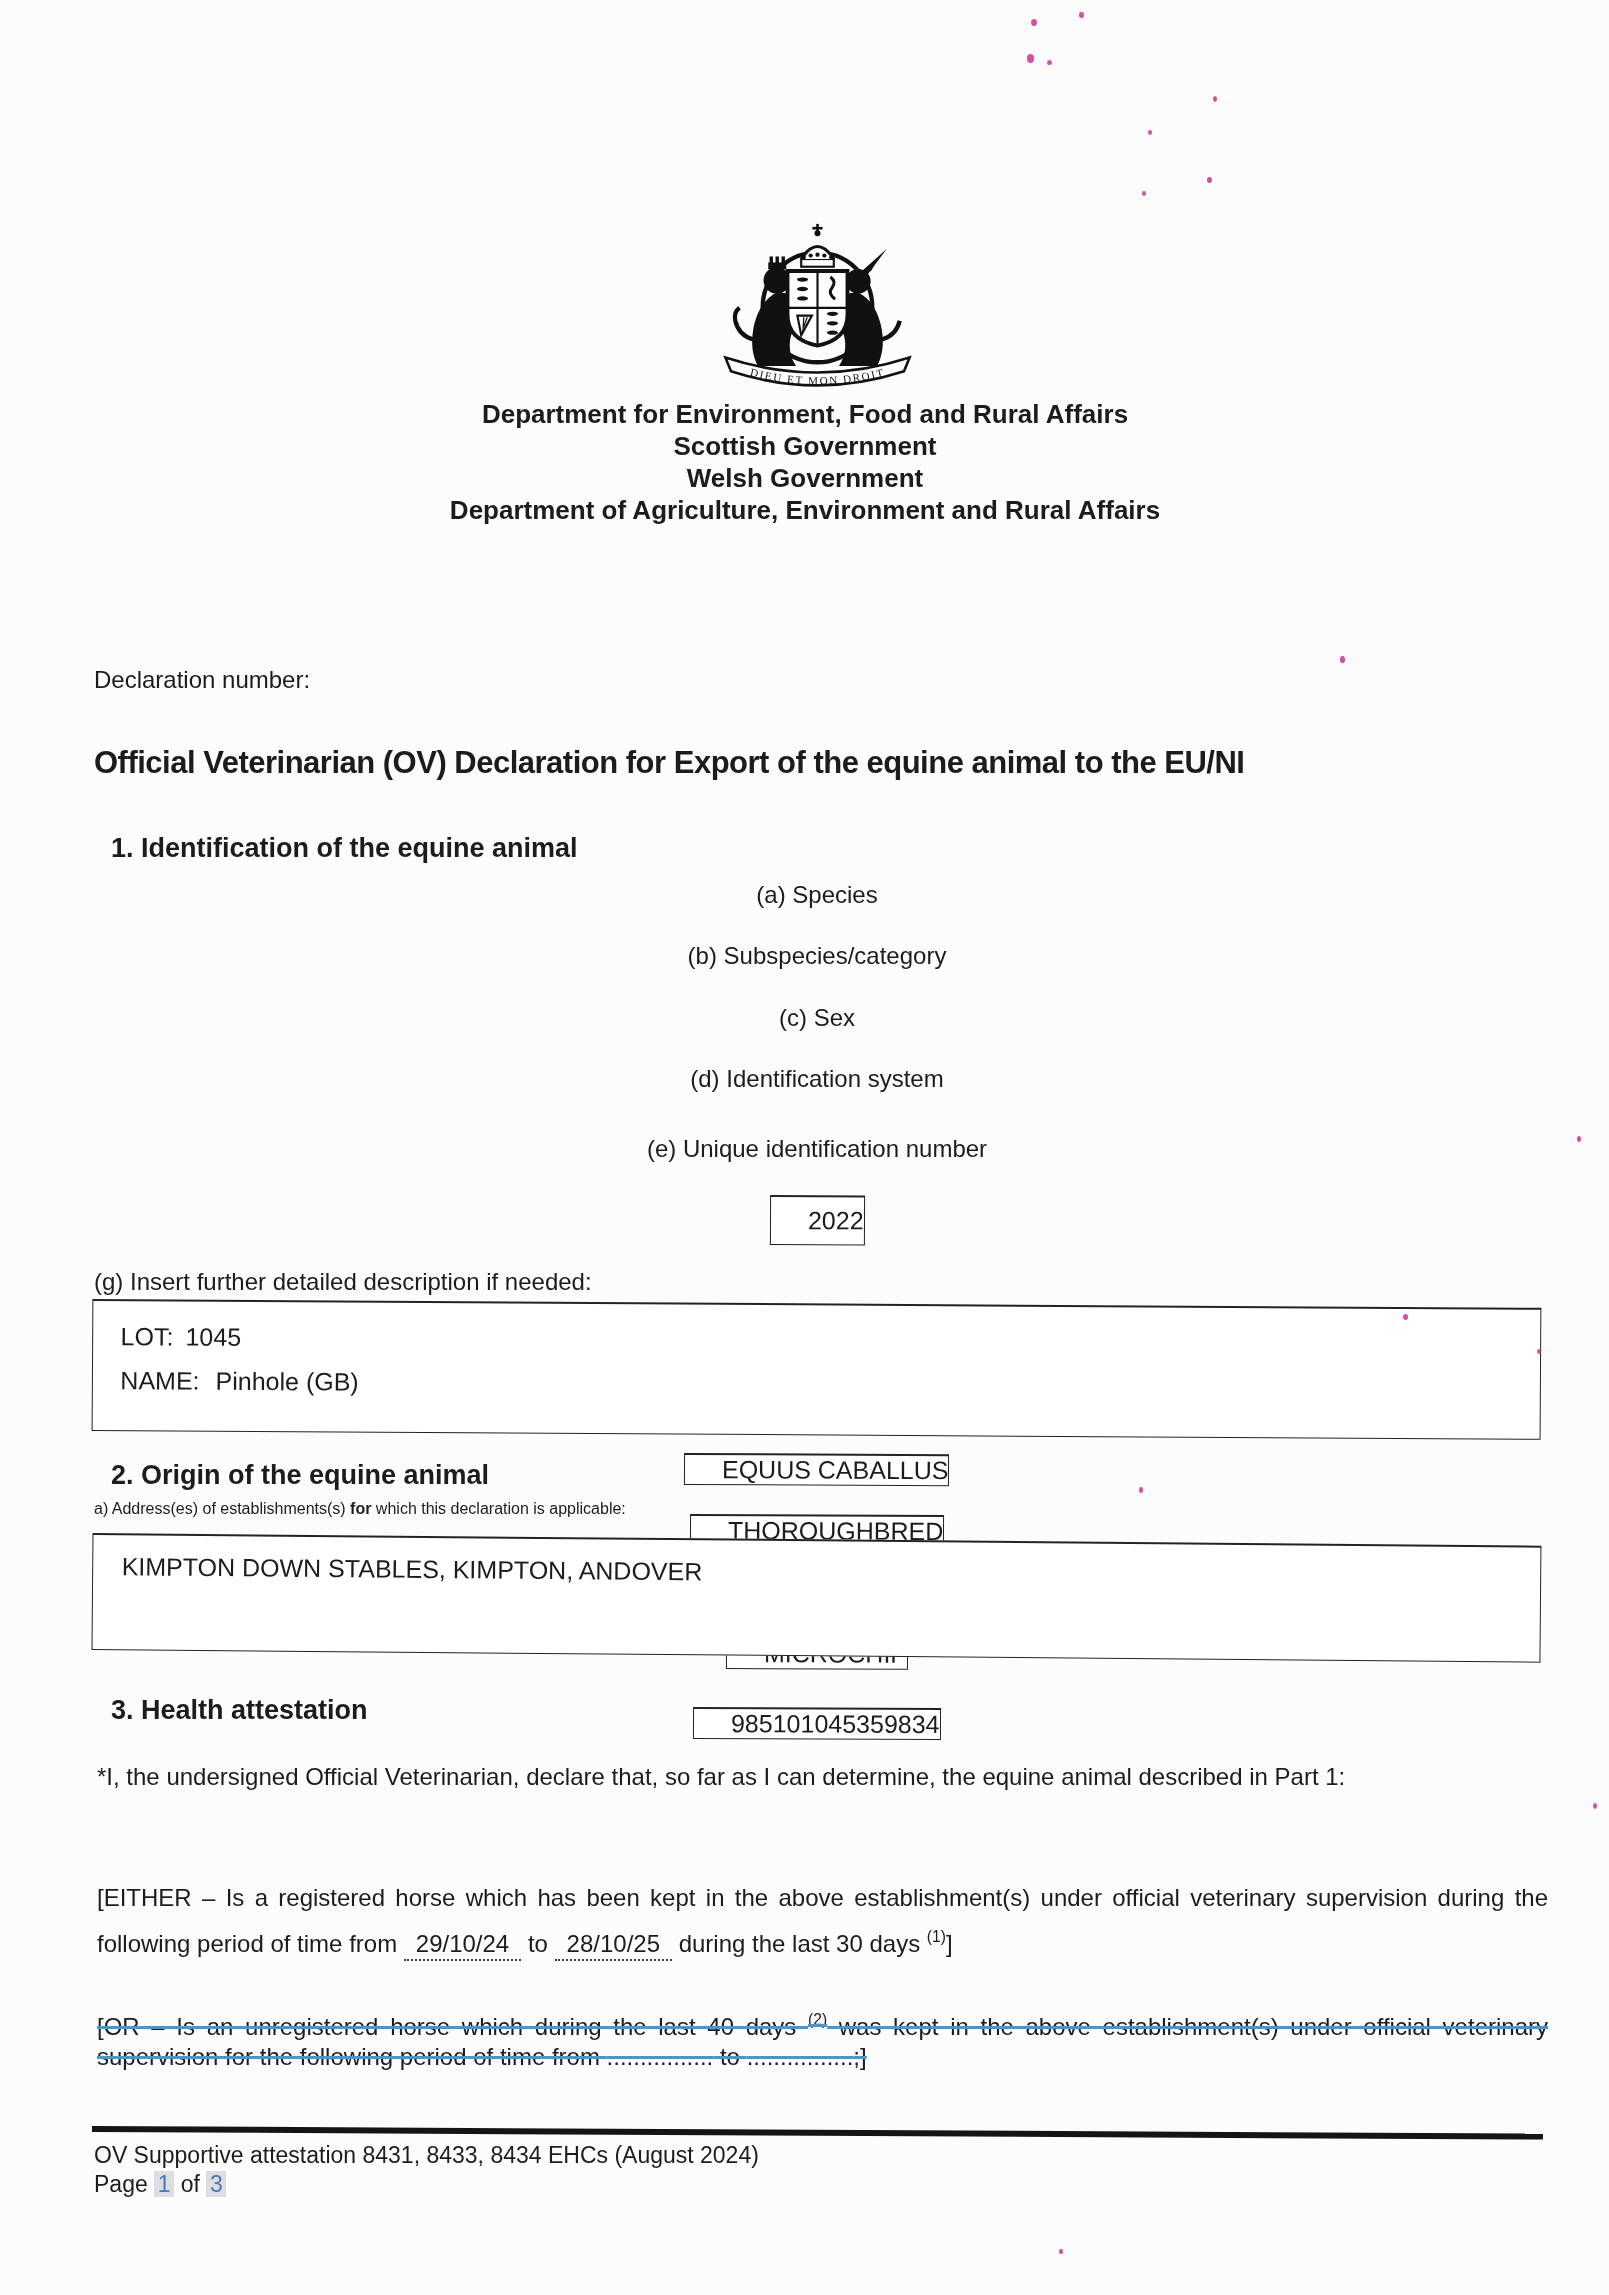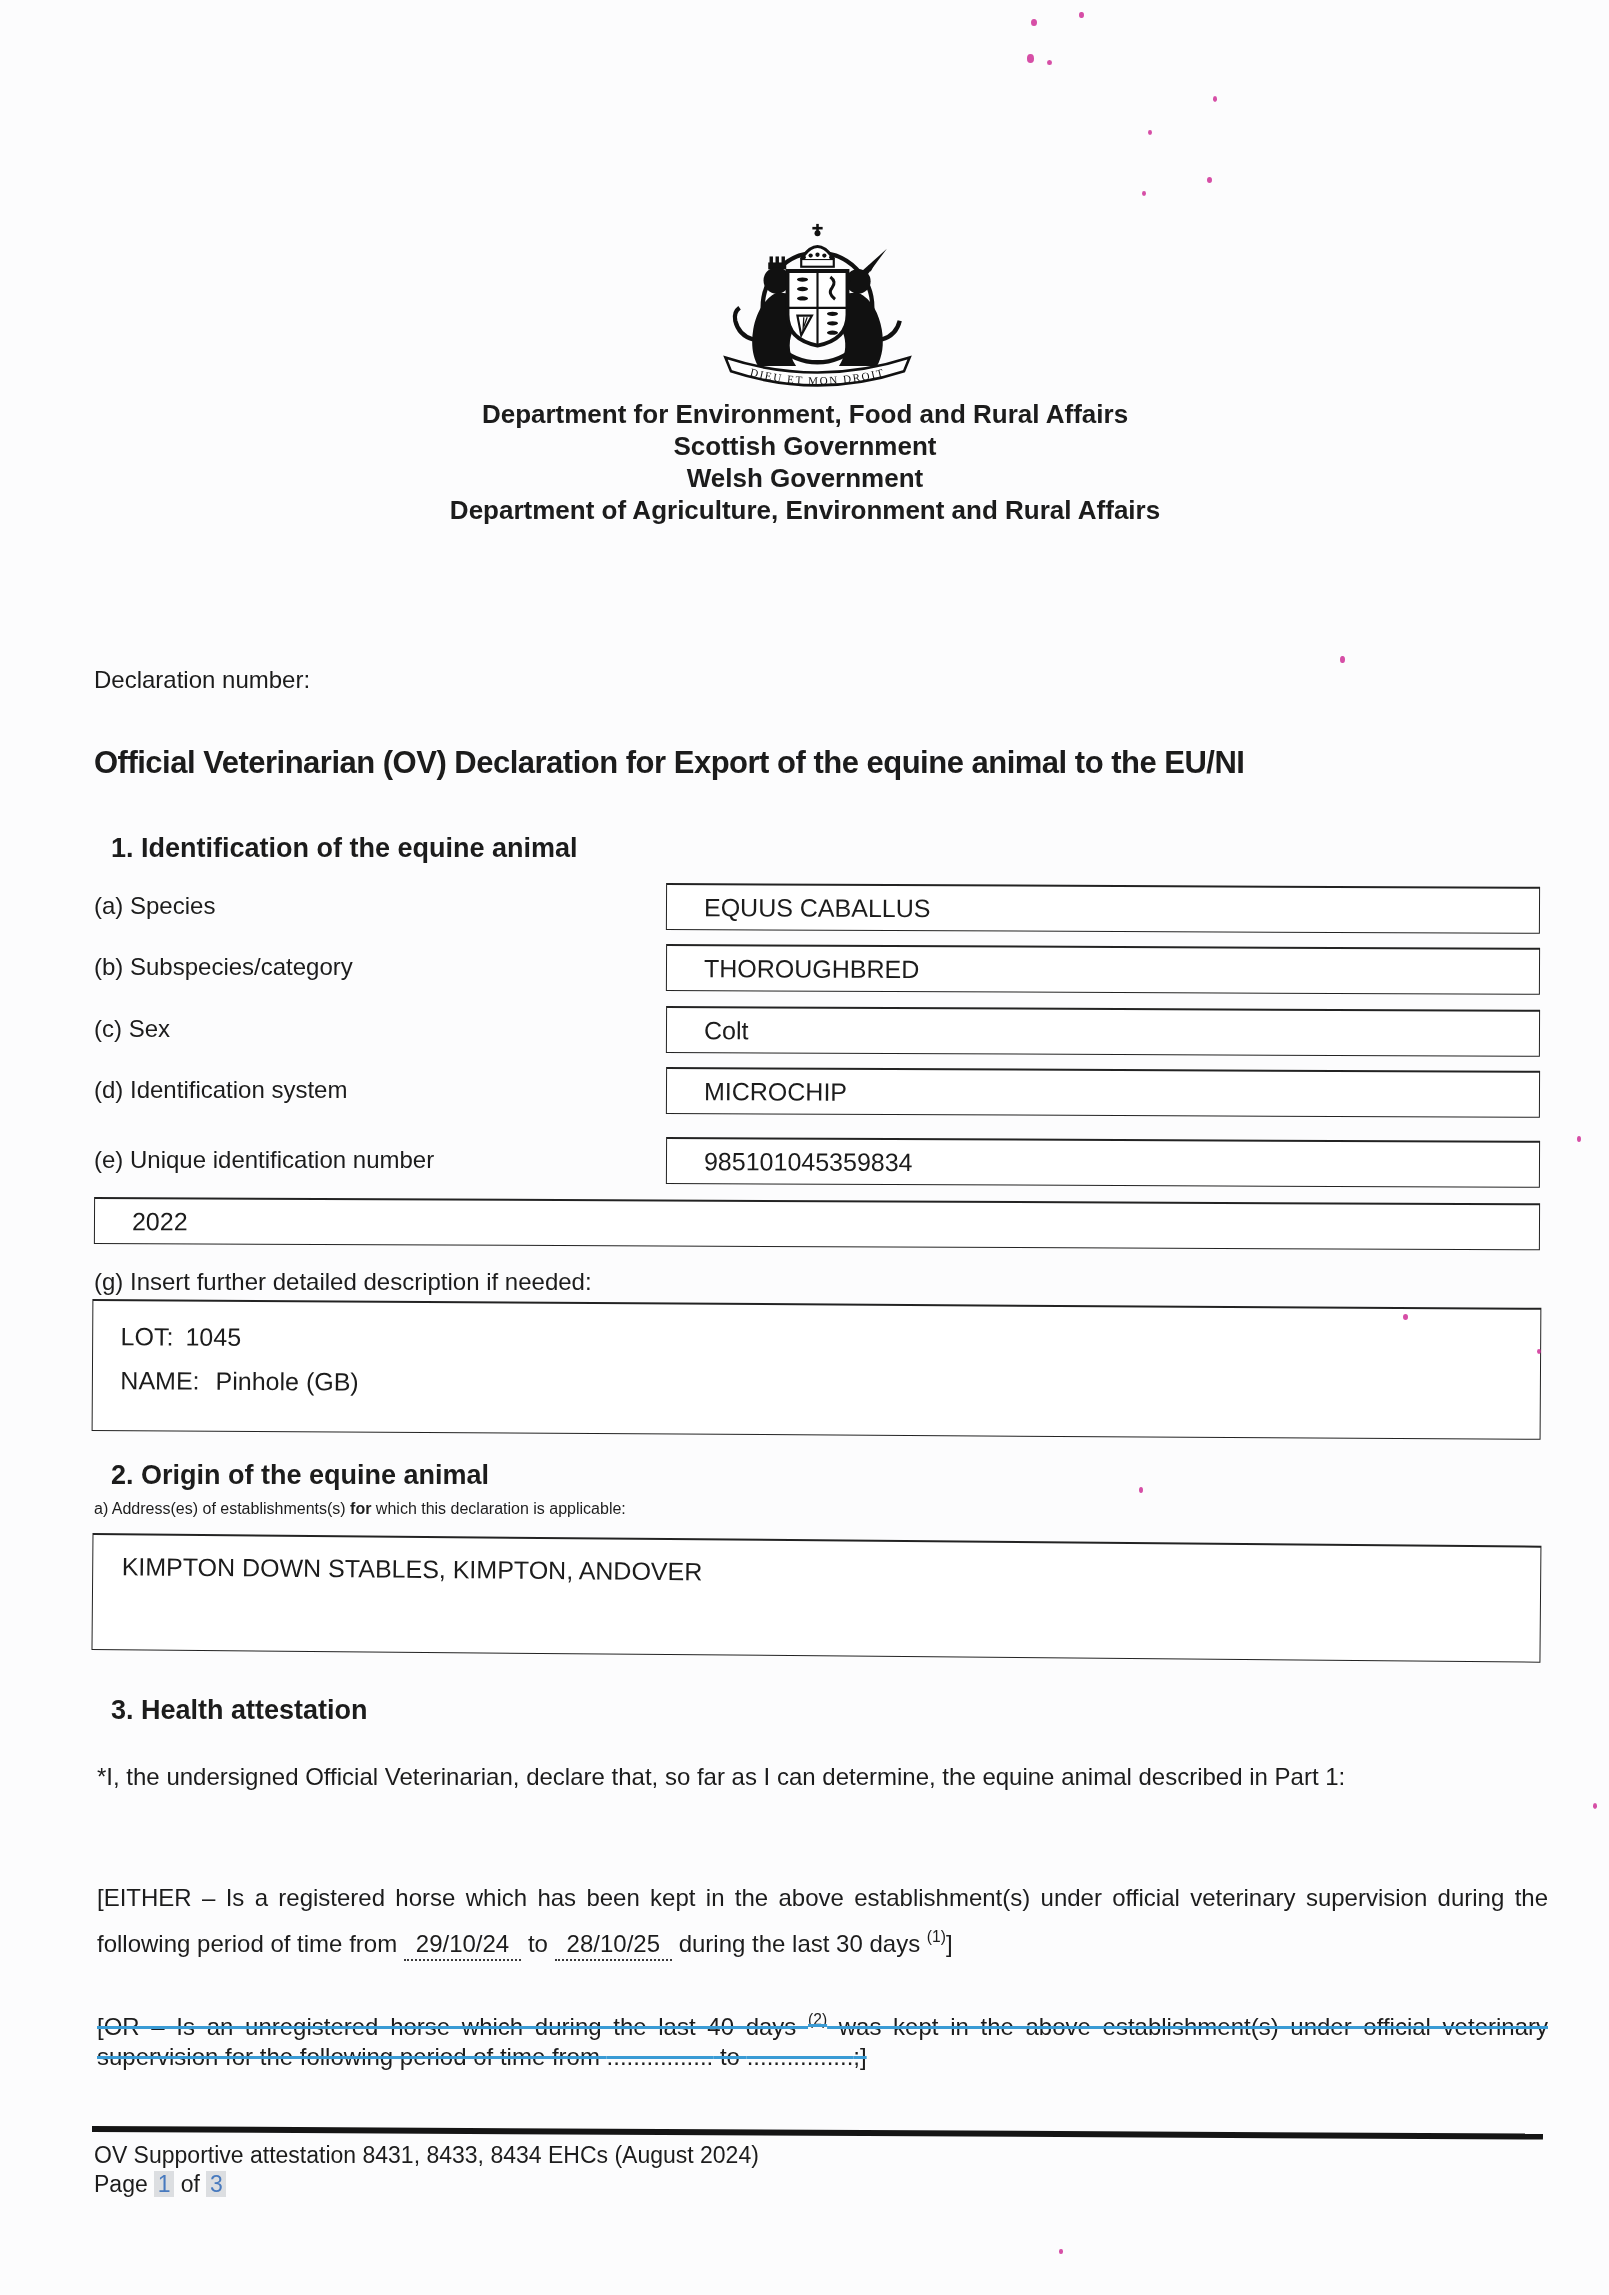--- a/index.html
+++ b/index.html
@@ -17,21 +17,21 @@
   .arms{position:absolute;left:689px;top:209px;}
   .orgs{position:absolute;left:0;top:398px;width:1610px;text-align:center;}
   .org-line{font-size:26px;font-weight:bold;line-height:32px;}
   
   .decl-num{position:absolute;left:94px;top:666px;font-size:24px;}
   .title{position:absolute;left:94px;top:745px;width:1460px;margin:0;
          font-size:31px;font-weight:bold;letter-spacing:-0.5px;white-space:nowrap;}
   .shead{position:absolute;left:102px;margin:9px;font-size:27px;font-weight:bold;text-align:center;}
   .s1h{top:824px;} .s2h{top:1451px;} .s3h{top:1686px;}
   
-  .row{position:absolute;left:94px;width:1446px;height:50px;display:flex;align-items:center;}
+  .row{position:absolute;left:94px;width:1446px;height:50px;display:flex;align-items:center;flex-direction:column;}
   .flabel{flex:0 0 572px;font-size:24px;}
   .fbox{flex:1;height:44px;border:1.4px solid #232323;border-top-width:2.8px;background:#fff;
         display:flex;align-items:center;padding-left:37px;
         transform:rotate(0.25deg);transform-origin:left center;}
   .fval{font-size:25px;}
   
   .glabel{position:absolute;left:94px;top:1268px;font-size:24px;}
   .gbox{position:absolute;left:92px;top:1299px;width:1419px;height:116px;
         border:1.4px solid #232323;border-top-width:2.8px;background:#fff;
         padding:13px 0 0 27.5px;transform:rotate(0.35deg);transform-origin:left center;}

